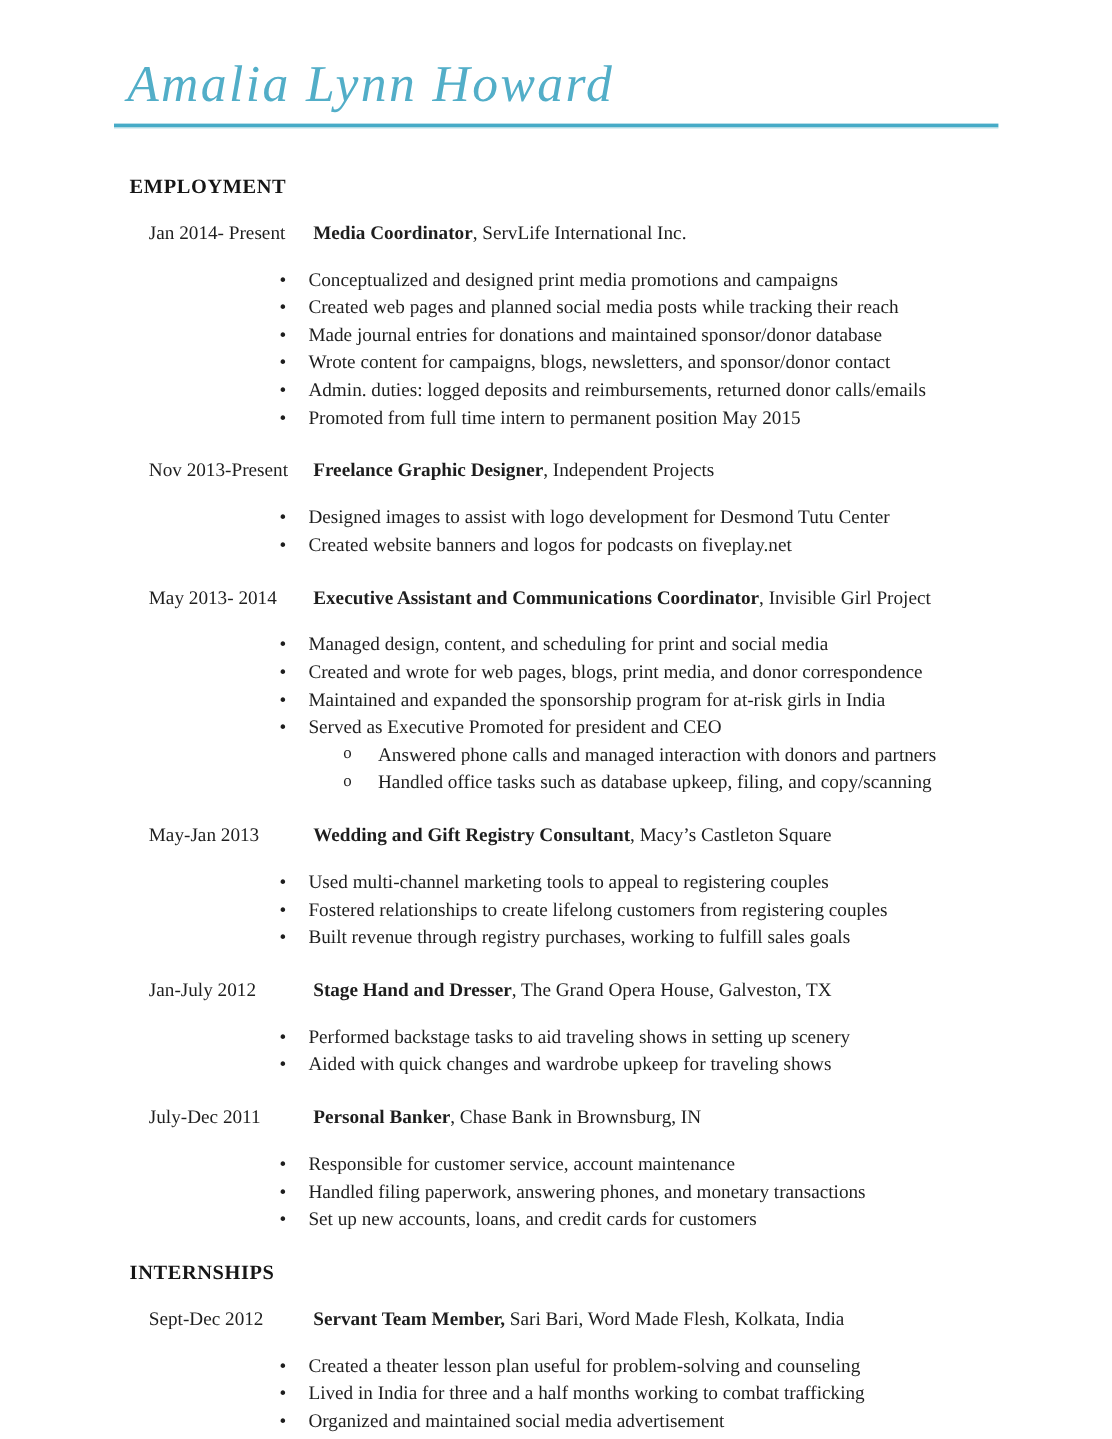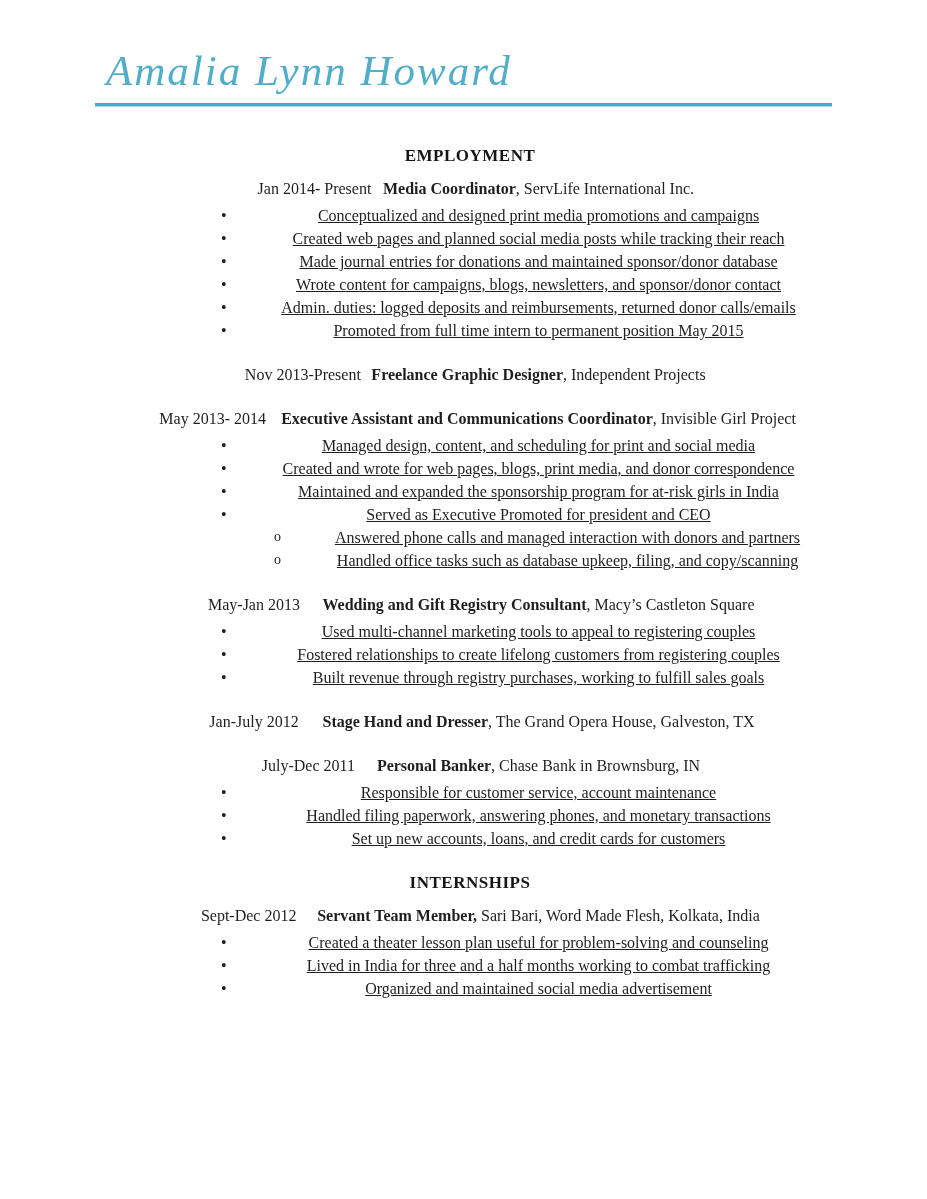--- a/index.html
+++ b/index.html
@@ -2,21 +2,21 @@
 <html><head>
 <meta charset="utf-8">
 <style>
   html, body { margin: 0; padding: 0; background: #ffffff; }
   body {
     width: 927px; height: 1199px;
     font-family: "Liberation Serif", serif;
     color: #1e1e1e;
     -webkit-font-smoothing: antialiased;
   }
-  .page { position: relative; width: 851px; height: 1199px; overflow: hidden; background: #ffffff; text-align: center; }
+  .page { position: relative; width: 851px; height: 1199px; overflow: hidden; background: #ffffff; }
 
   
   .name {
     position: absolute; left: 106px; top: 46px;
     font-size: 43px; font-style: italic; font-weight: normal;
     color: #52aec8; letter-spacing: 2px; white-space: nowrap;
   }
   .rule {
     position: absolute; left: 95px; top: 103px; width: 737px; height: 0;
     border-top: 3px solid #46abc7;
@@ -28,25 +28,25 @@
 
   .section-title {
     font-size: 17px; font-weight: bold; letter-spacing: 0.5px;
     line-height: 23px; margin: 0 0 10px 0; color: #161616;
   }
   .section + .section { margin-top: 21px; }
 
   .entry { margin: 0; }
   .entry + .entry { margin-top: 21px; }
 
-  .entry-head { margin: 4px; font-size: 16px; line-height: 23px; }
+  .entry-head { margin: 16px; font-size: 16px; line-height: 23px; }
   .date { display: inline-block; width: 137px; vertical-align: top; }
   .role { font-weight: bold; }
 
-  .bullets { margin: 0; text-decoration: underline; }
+  .bullets { margin: 12px; }
   .bullet { position: relative; font-size: 16px; line-height: 23px; padding-left: 137px; }
   .bullet.l1::before {
     content: "\2022"; position: absolute; left: 113px; top: 0; font-size: 16px;
   }
   .bullet.l2 { padding-left: 195px; }
   .bullet.l2::before {
     content: "o"; position: absolute; left: 166px; top: -1px; font-size: 14px;
   }
 </style>
 </head>
@@ -69,20 +69,24 @@
           <div class="bullet l1">Created web pages and planned social media posts while tracking their reach</div>
           <div class="bullet l1">Made journal entries for donations and maintained sponsor/donor database</div>
           <div class="bullet l1">Wrote content for campaigns, blogs, newsletters, and sponsor/donor contact</div>
           <div class="bullet l1">Admin. duties: logged deposits and reimbursements, returned donor calls/emails</div>
           <div class="bullet l1">Promoted from full time intern to permanent position May 2015</div>
         </div>
       </div>
 
       <div class="entry">
         <p class="entry-head"><span class="date">Nov 2013-Present</span><span class="role">Freelance Graphic Designer</span><span class="org">, Independent Projects</span></p>
+        <div class="bullets">
+          <div class="bullet l1">Designed images to assist with logo development for Desmond Tutu Center</div>
+          <div class="bullet l1">Created website banners and logos for podcasts on fiveplay.net</div>
+        </div>
       </div>
 
       <div class="entry">
         <p class="entry-head"><span class="date">May 2013- 2014</span><span class="role">Executive Assistant and Communications Coordinator</span><span class="org">, Invisible Girl Project</span></p>
         <div class="bullets">
           <div class="bullet l1">Managed design, content, and scheduling for print and social media</div>
           <div class="bullet l1">Created and wrote for web pages, blogs, print media, and donor correspondence</div>
           <div class="bullet l1">Maintained and expanded the sponsorship program for at-risk girls in India</div>
           <div class="bullet l1">Served as Executive Promoted for president and CEO</div>
           <div class="bullet l2">Answered phone calls and managed interaction with donors and partners</div>
@@ -94,20 +98,24 @@
         <p class="entry-head"><span class="date">May-Jan 2013</span><span class="role">Wedding and Gift Registry Consultant</span><span class="org">, Macy’s Castleton Square</span></p>
         <div class="bullets">
           <div class="bullet l1">Used multi-channel marketing tools to appeal to registering couples</div>
           <div class="bullet l1">Fostered relationships to create lifelong customers from registering couples</div>
           <div class="bullet l1">Built revenue through registry purchases, working to fulfill sales goals</div>
         </div>
       </div>
 
       <div class="entry">
         <p class="entry-head"><span class="date">Jan-July 2012</span><span class="role">Stage Hand and Dresser</span><span class="org">, The Grand Opera House, Galveston, TX</span></p>
+        <div class="bullets">
+          <div class="bullet l1">Performed backstage tasks to aid traveling shows in setting up scenery</div>
+          <div class="bullet l1">Aided with quick changes and wardrobe upkeep for traveling shows</div>
+        </div>
       </div>
 
       <div class="entry">
         <p class="entry-head"><span class="date">July-Dec 2011</span><span class="role">Personal Banker</span><span class="org">, Chase Bank in Brownsburg, IN</span></p>
         <div class="bullets">
           <div class="bullet l1">Responsible for customer service, account maintenance</div>
           <div class="bullet l1">Handled filing paperwork, answering phones, and monetary transactions</div>
           <div class="bullet l1">Set up new accounts, loans, and credit cards for customers</div>
         </div>
       </div>

